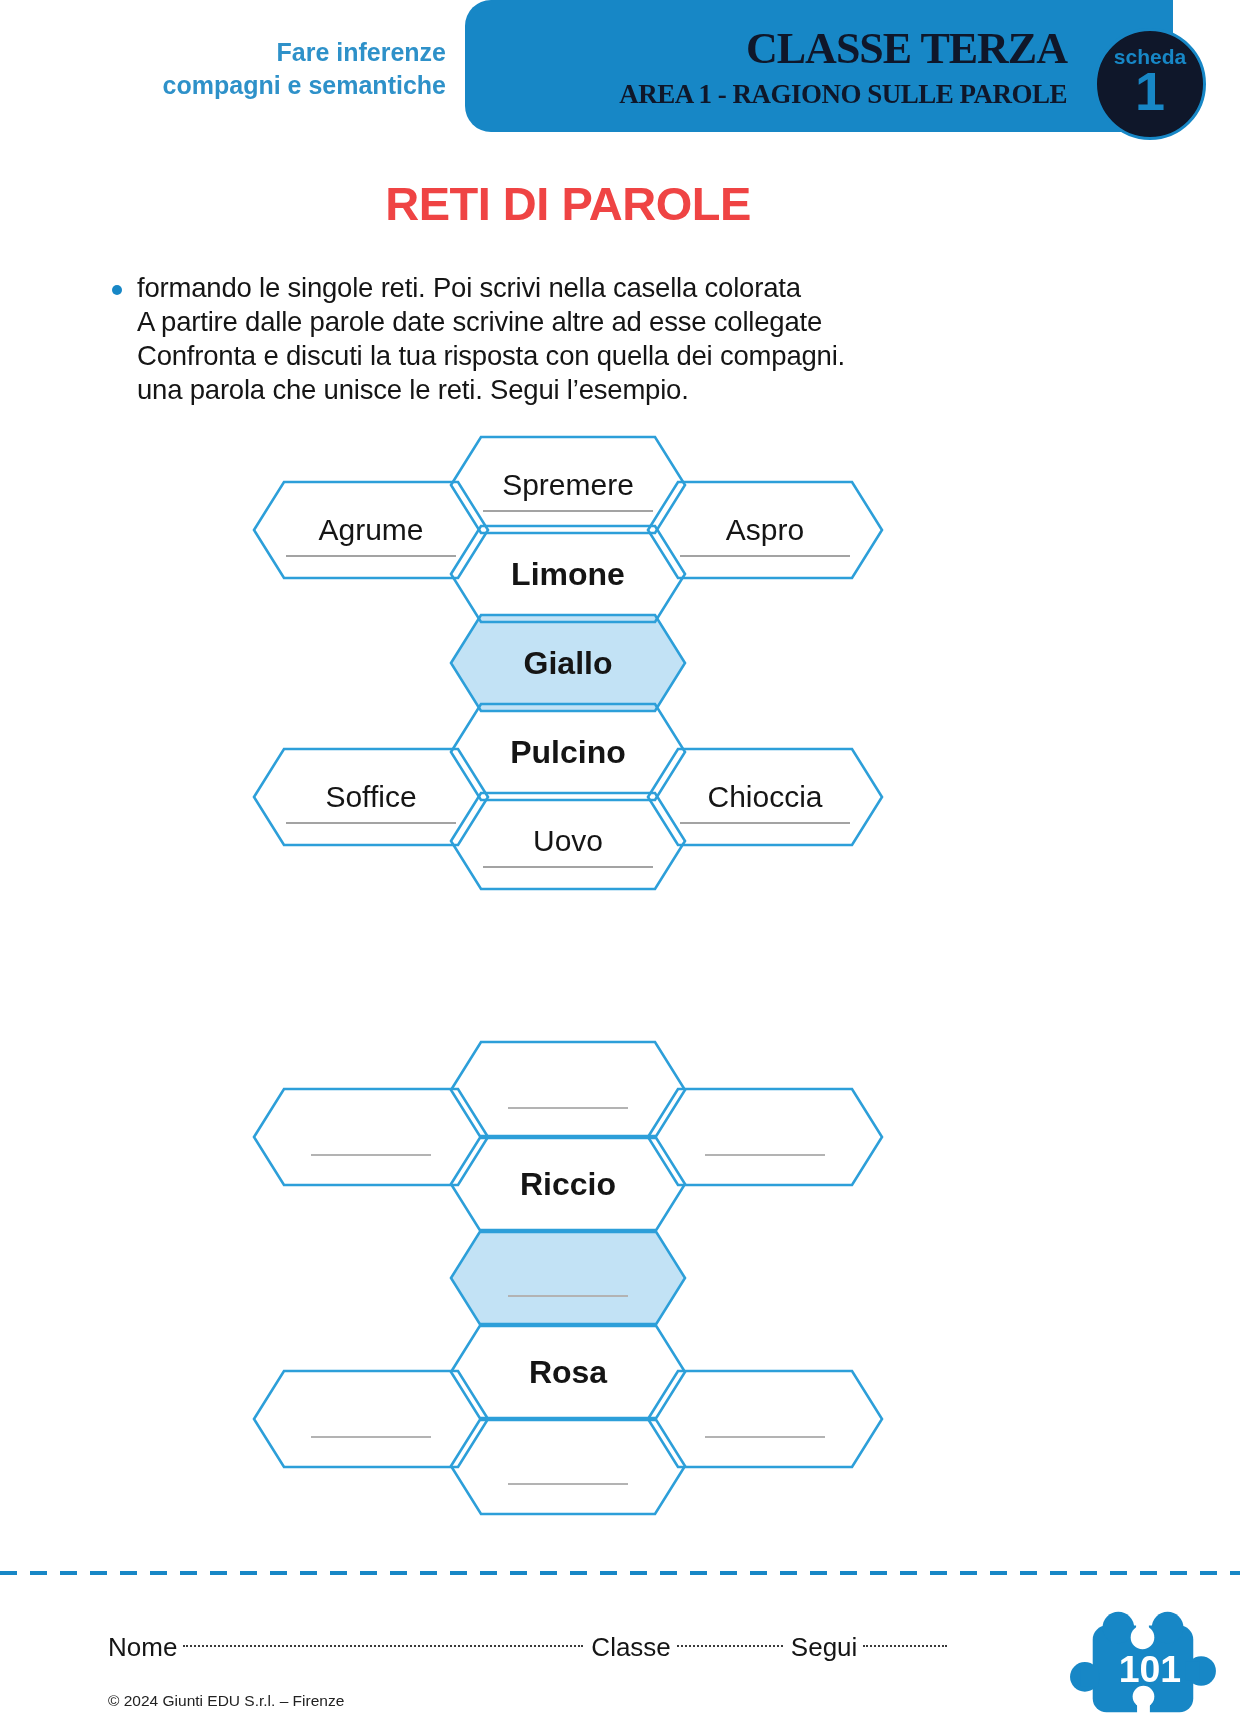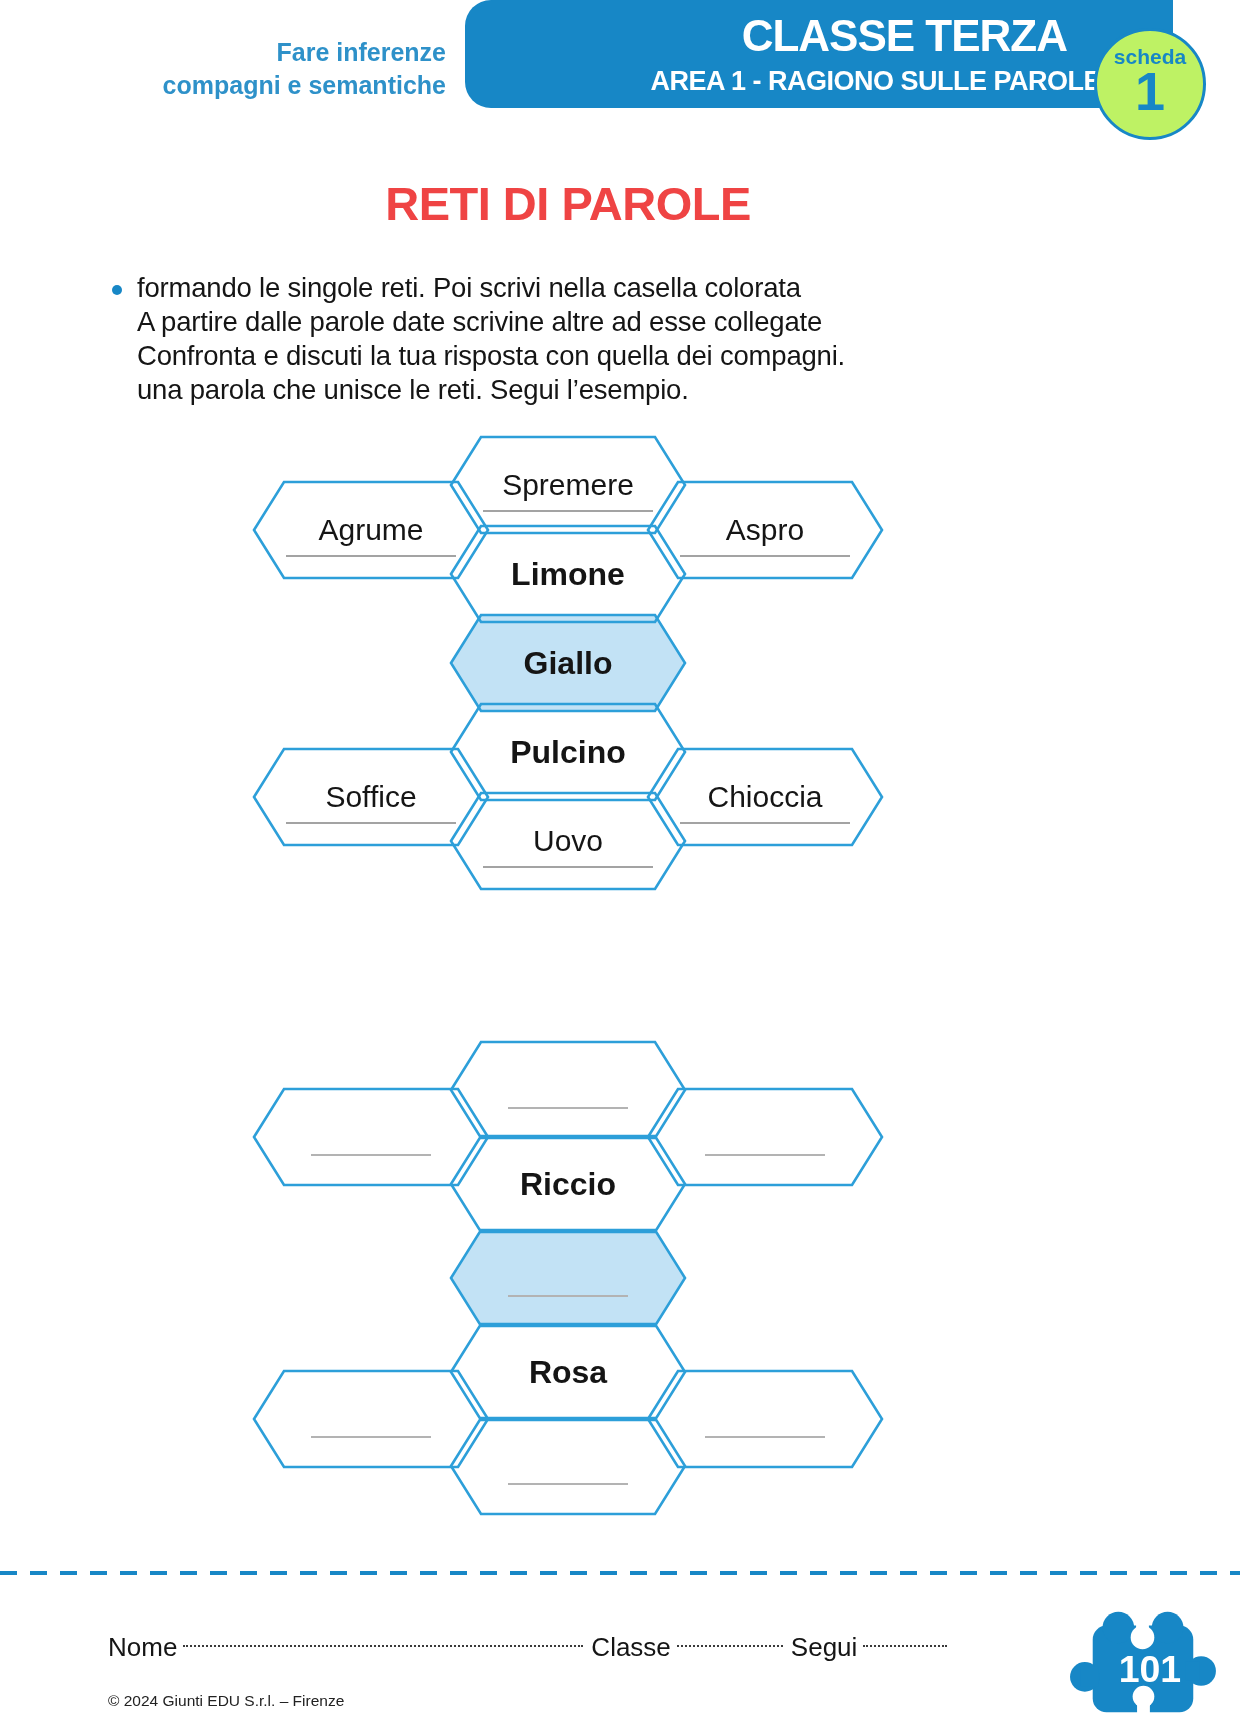--- a/index.html
+++ b/index.html
@@ -7,30 +7,31 @@
     position:relative; width:1240px; height:1736px; background:#fff;
     font-family:"Liberation Sans", sans-serif; overflow:hidden;border-radius:27px;
   }
 
   
   .topic {
     position:absolute; top:36px; right:794px; text-align:right;
     color:#2e91c9; font-weight:bold; font-size:25px; line-height:1.3;
   }
   .band {
-    position:absolute; left:465px; top:0; width:708px; height:108px;
-    background:#1787c6; border-radius:26px 0 26px 26px; color:#ffffff;
+    position:absolute; left:465px; top:0; width:708px; height:132px;
+    background:#1787c6; border-radius:26px 0 26px 26px; color:#0f172a;
     display:flex; flex-direction:column; justify-content:center; align-items:flex-end;
     box-sizing:border-box;
+    font-family:Liberation Serif, serif;
   }
   .band-class { font-size:44px; font-weight:800; letter-spacing:-1px; margin-right:106px; }
-  .band-area  { font-size:27px; font-weight:700; letter-spacing:-0.5px; margin-right:72px; margin-top:5px; }
+  .band-area  { font-size:27px; font-weight:700; letter-spacing:-0.5px; margin-right:106px; margin-top:5px; }
   .sheet-badge {
     position:absolute; left:1094px; top:28px; width:112px; height:112px;
-    background:#bef264; border:3.5px solid #1787c6; border-radius:50%;
+    background:#0f172a; border:3.5px solid #1787c6; border-radius:50%;
     box-sizing:border-box; text-align:center; color:#1787c6; z-index:2;
   }
   .sheet-label { font-size:21px; font-weight:bold; margin-top:14px; }
   .sheet-num   { font-size:54px; font-weight:bold; line-height:0.85; }
 
   
   .title {
     position:absolute; left:0; top:176px; width:1136px; margin:0;
     text-align:center; font-size:47px; font-weight:800; color:#ef4444; letter-spacing:-0.5px;
   }

